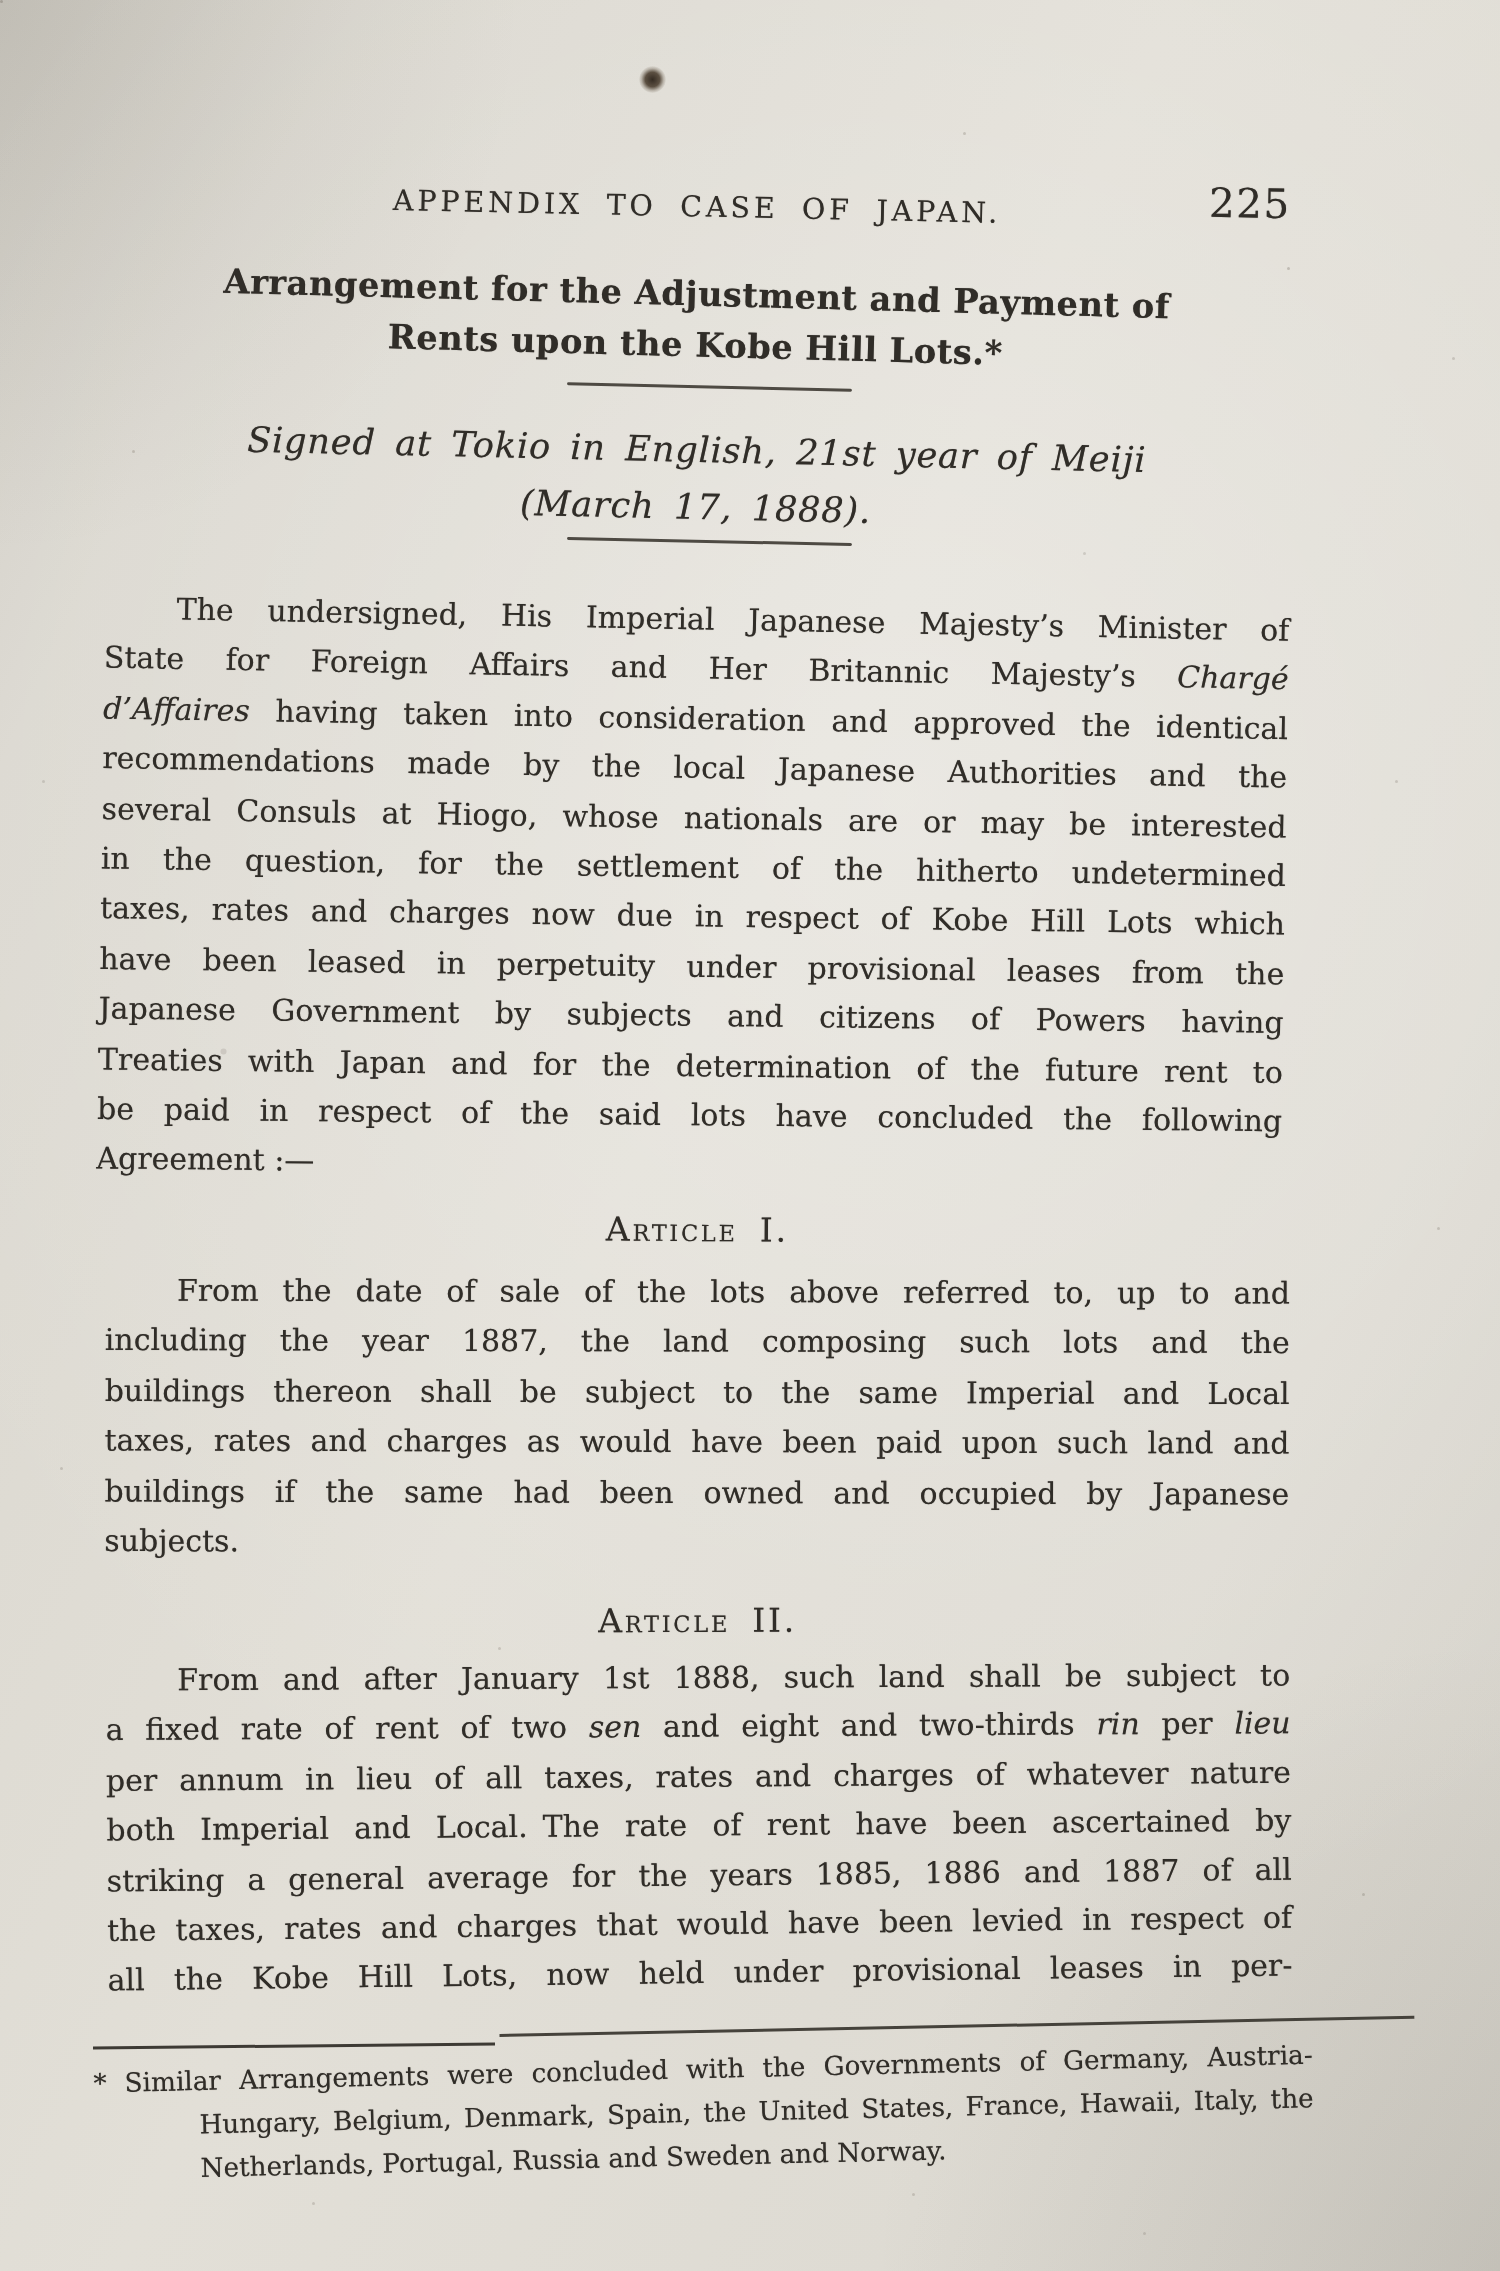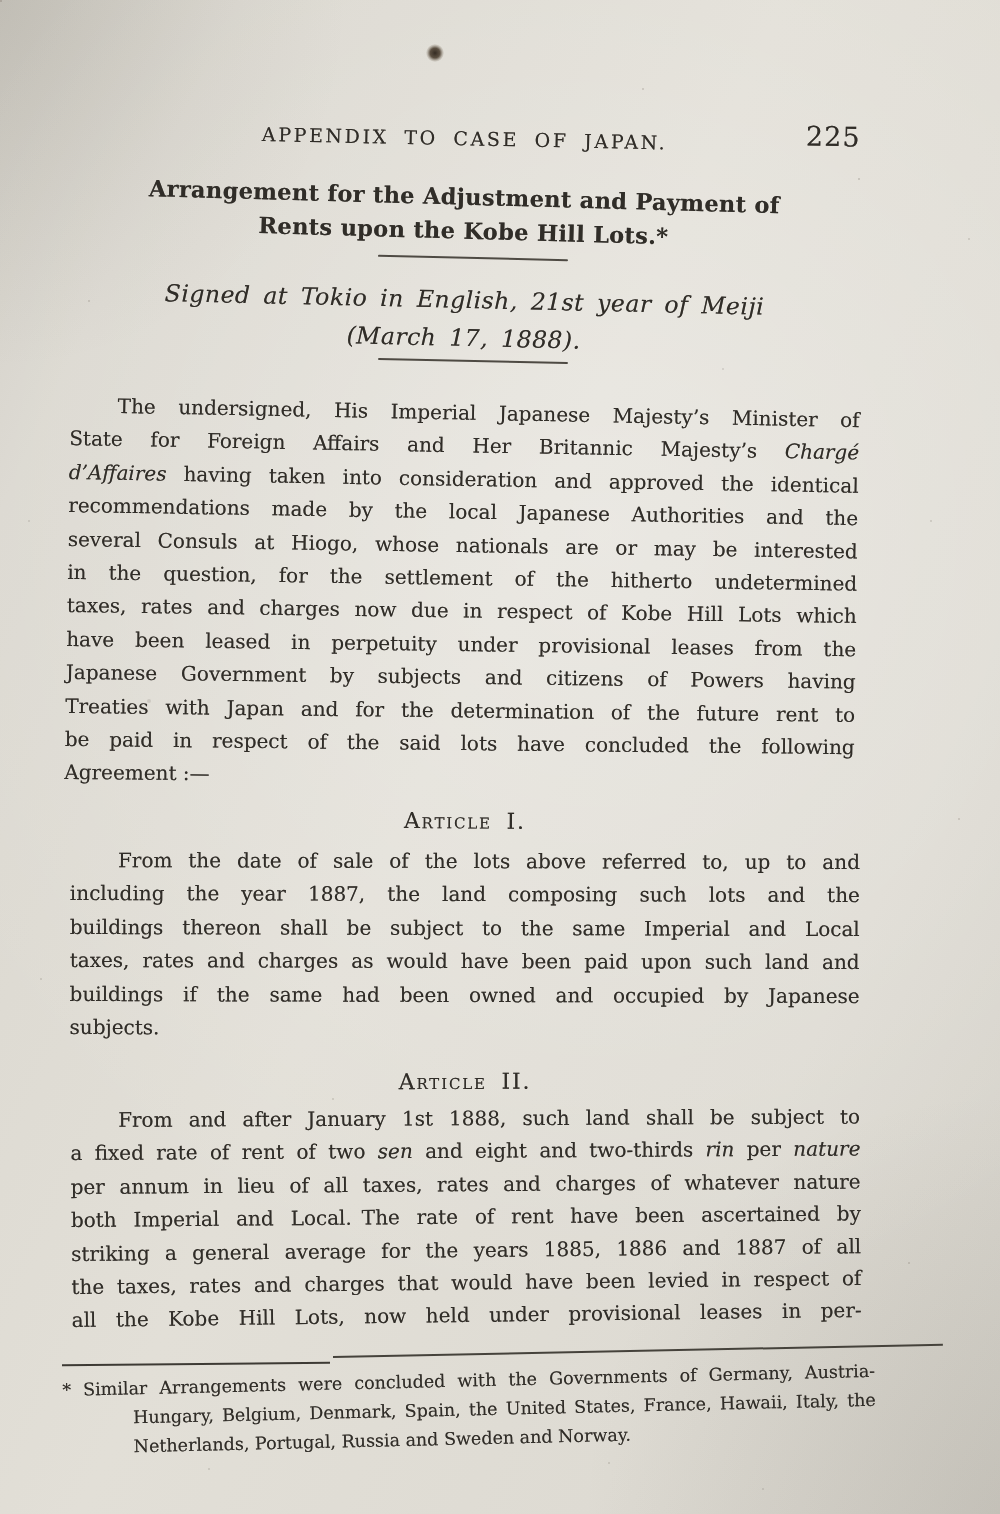--- a/index.html
+++ b/index.html
@@ -148,21 +148,21 @@
     <div class="line">buildings thereon shall be subject to the same Imperial and Local</div>
     <div class="line">taxes, rates and charges as would have been paid upon such land and</div>
     <div class="line">buildings if the same had been owned and occupied by Japanese</div>
     <div class="line last">subjects.</div>
   </div>
 
   <div class="col art-head a2">Article II.</div>
 
   <div class="col para p3">
     <div class="line indent">From and after January 1st 1888, such land shall be subject to</div>
-    <div class="line"><span>a fixed rate of rent of two</span> <span class="it">sen</span> <span>and eight and two-thirds</span> <span class="it">rin</span> <span>per</span> <span class="it">nature</span></div>
+    <div class="line"><span>a fixed rate of rent of two</span> <span class="it">sen</span> <span>and eight and two-thirds</span> <span class="it">rin</span> <span>per</span> <span class="it">lieu</span></div>
     <div class="line">per annum in lieu of all taxes, rates and charges of whatever nature</div>
     <div class="line">both Imperial and Local. The rate of rent have been ascertained by</div>
     <div class="line">striking a general average for the years 1885, 1886 and 1887 of all</div>
     <div class="line">the taxes, rates and charges that would have been levied in respect of</div>
     <div class="line">all the Kobe Hill Lots, now held under provisional leases in per-</div>
   </div>
 
   <div class="fnrule-left"></div>
   <div class="fnrule-right"></div>
 

